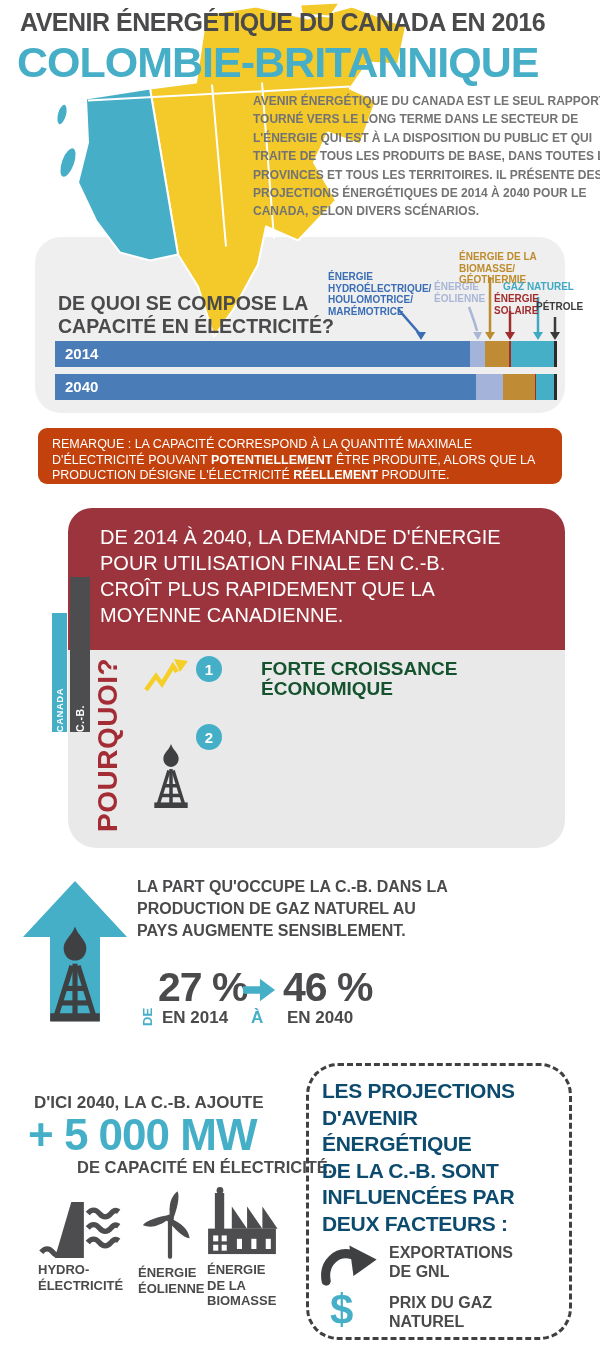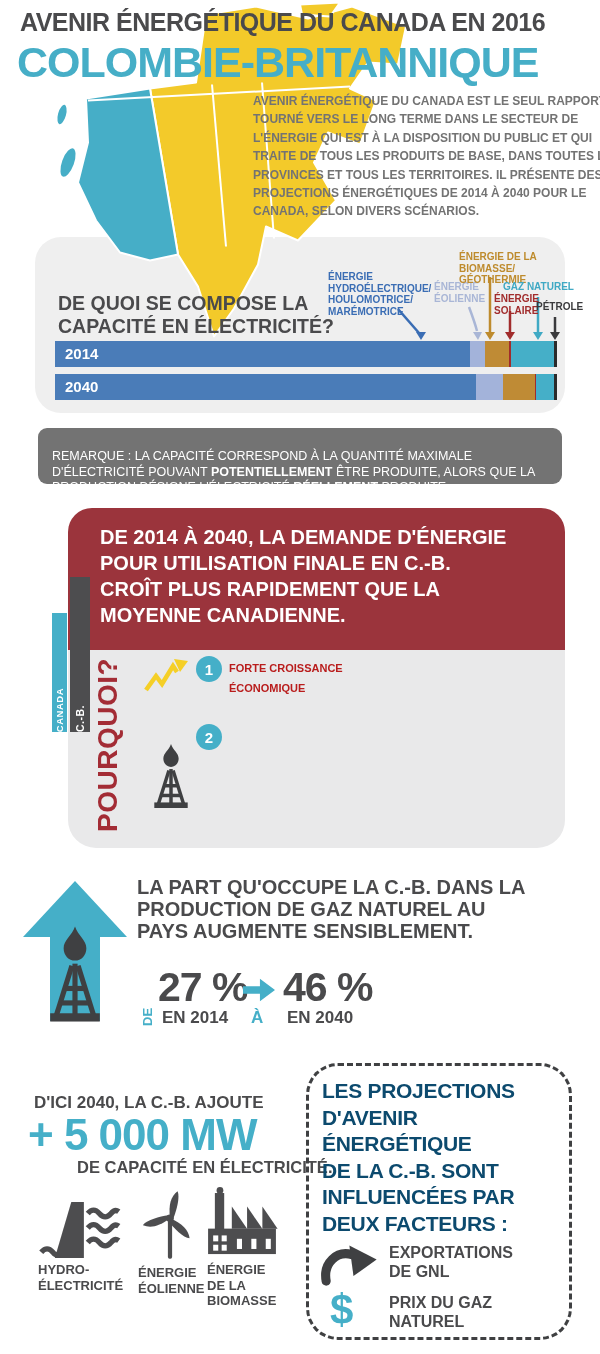--- a/index.html
+++ b/index.html
@@ -26,49 +26,49 @@
   #lbl-gas{left:503px;top:281px;color:#3fa9c4;}
   #lbl-solar{left:494px;top:293px;color:#a12c2c;}
   #lbl-oil{left:536px;top:301px;color:#3a3a3c;}
   #cap-arrows{left:35px;top:237px;width:530px;height:176px;z-index:1;}
   .bar-row{left:55px;width:502px;height:26px;display:flex;flex-direction:row;overflow:hidden;z-index:2;}
   #bar-2014{top:341px;}
   #bar-2040{top:374px;}
   .bar-row .seg{height:100%;}
   .bar-year{position:absolute;left:10px;top:4px;font-size:15px;font-weight:700;color:#fff;z-index:3;}
   
-  #note{left:38px;top:428px;width:524px;height:56px;background:#737373;border-radius:9px;
-        color:#fff;font-size:12.5px;font-weight:400;line-height:15.5px;padding:21px 14px;box-sizing:border-box;}
+  #note{left:38px;top:428px;width:524px;height:56px;background:#c2410c;border-radius:9px;
+        color:#fff;font-size:12.5px;font-weight:400;line-height:15.5px;padding:9px 14px;box-sizing:border-box;}
   #note b{font-weight:800;}
   
   #red-box{left:68px;top:508px;width:497px;height:142px;background:#9b343c;border-radius:24px 24px 0 0;z-index:1;}
-  #red-head{left:100px;top:524px;width:450px;font-size:20px;font-weight:700;line-height:26px;color:#fff;z-index:2;}
+  #red-head{left:100px;top:524px;width:450px;font-size:20px;font-weight:400;line-height:26px;color:#fff;z-index:2;}
   #why-panel{left:68px;top:650px;width:497px;height:198px;background:#e9e9ea;border-radius:0 0 28px 28px;z-index:0;}
   .vbar{z-index:2;display:flex;align-items:flex-end;justify-content:center;}
   #canada-bar-wrap{left:52px;bottom:622px;width:15px;background:#45afc8;}
   #bc-bar-wrap{left:70px;bottom:622px;width:20px;background:#4d4d4f;}
   .vbar-label{writing-mode:vertical-rl;transform:rotate(180deg);color:#fff;font-weight:700;
               letter-spacing:0.5px;padding-bottom:4px;}
   #canada-bar-wrap .vbar-label{font-size:9.5px;}
   #bc-bar-wrap .vbar-label{font-size:10.5px;}
   #why-label{left:92px;top:652px;height:180px;width:42px;writing-mode:vertical-rl;transform:rotate(180deg);
              font-size:28px;font-weight:800;color:#a32c35;letter-spacing:0.5px;z-index:2;}
   .reason-num{width:26px;height:26px;border-radius:50%;background:#45afc8;color:#fff;font-size:15px;
               font-weight:800;display:flex;align-items:center;justify-content:center;z-index:2;}
   #num1{left:196px;top:656px;}
   #num2{left:196px;top:724px;}
-  .reason-text{font-size:11px;font-weight:800;line-height:19.5px;color:#b91c1c;z-index:2;}
+  .reason-text{font-size:19px;font-weight:800;line-height:19.5px;color:#14532d;z-index:2;margin-left:32px;}
   #reason1{left:229px;top:659px;width:220px;}
   #reason2{left:229px;top:727px;width:240px;}
   #zigzag{left:143px;top:656px;z-index:2;}
   #derrick-small{left:150px;top:744px;color:#3f4042;z-index:2;}
   
   #big-arrow{left:23px;top:881px;z-index:1;}
   #derrick-big{left:44px;top:922px;color:#3f4042;z-index:2;}
-  #gas-head{left:137px;top:876px;width:440px;font-size:20px;font-weight:800;line-height:22px;color:#4a4a4c;}
+  #gas-head{left:137px;top:876px;width:440px;font-size:16px;font-weight:800;line-height:22px;color:#4a4a4c;}
   #stat-de{left:140px;top:992px;height:34px;writing-mode:vertical-rl;transform:rotate(180deg);
            font-size:13px;font-weight:800;color:#45afc8;}
   #stat-27{left:158px;top:964px;font-size:41px;font-weight:800;color:#4a4a4c;letter-spacing:-1px;}
   #stat-en2014{left:162px;top:1008px;font-size:17px;font-weight:800;color:#4a4a4c;}
   #stat-arrow{left:243px;top:978px;}
   #stat-a{left:251px;top:1008px;font-size:17px;font-weight:800;color:#45afc8;}
   #stat-46{left:283px;top:964px;font-size:41px;font-weight:800;color:#4a4a4c;letter-spacing:-1px;}
   #stat-en2040{left:287px;top:1008px;font-size:17px;font-weight:800;color:#4a4a4c;}
   
   #add-line1{left:34px;top:1093px;width:280px;font-size:17px;font-weight:800;color:#4a4a4c;}

